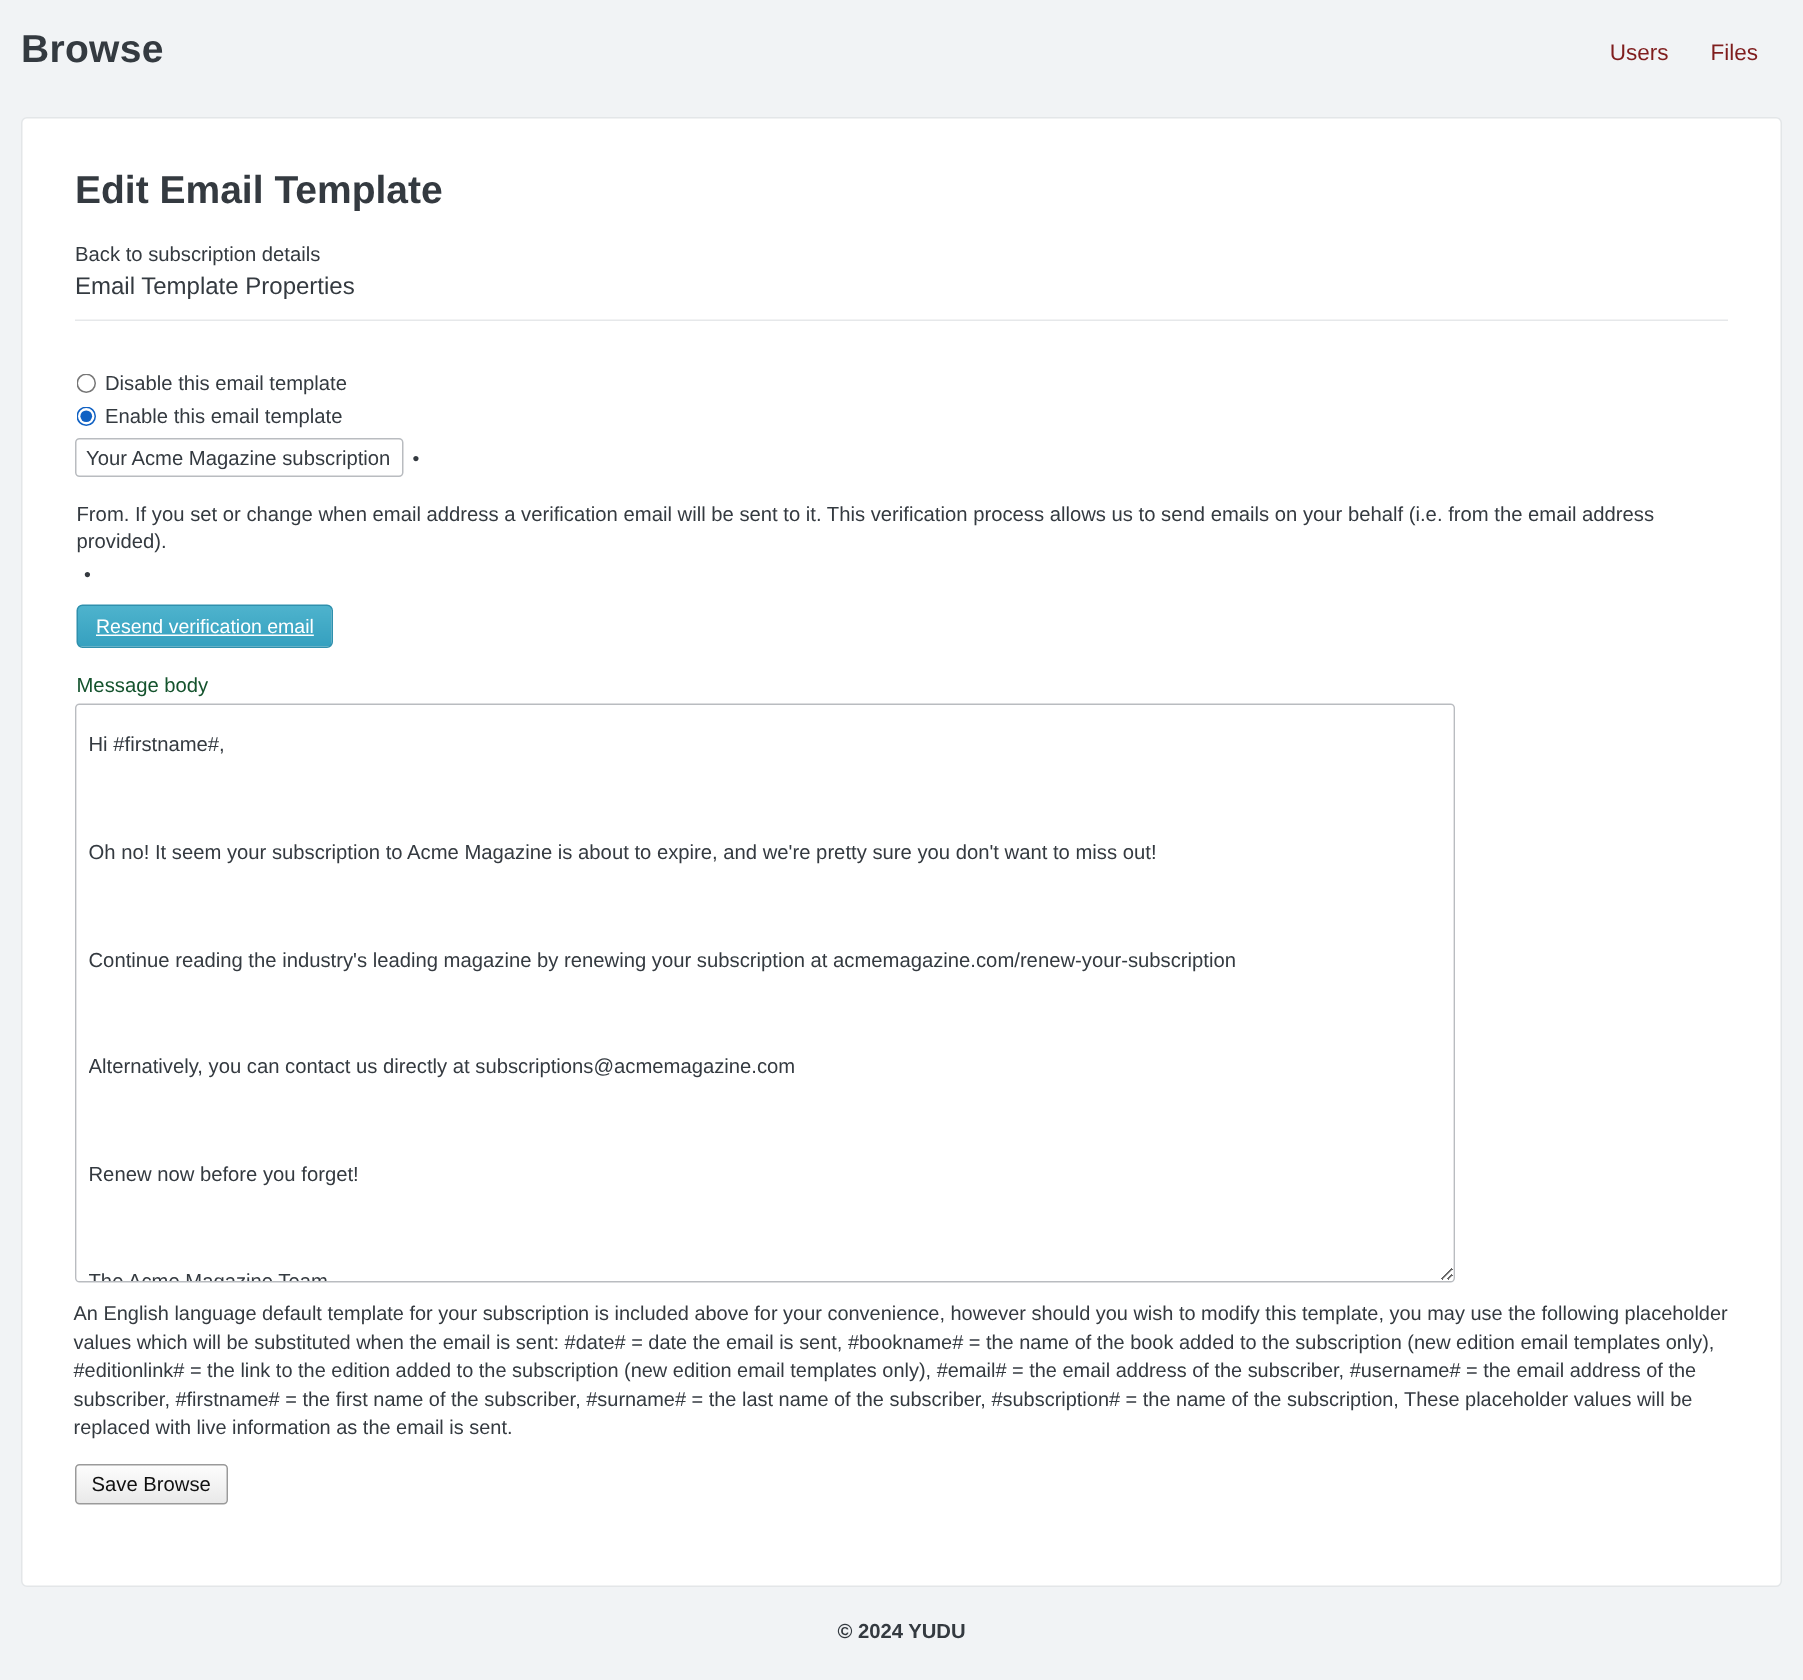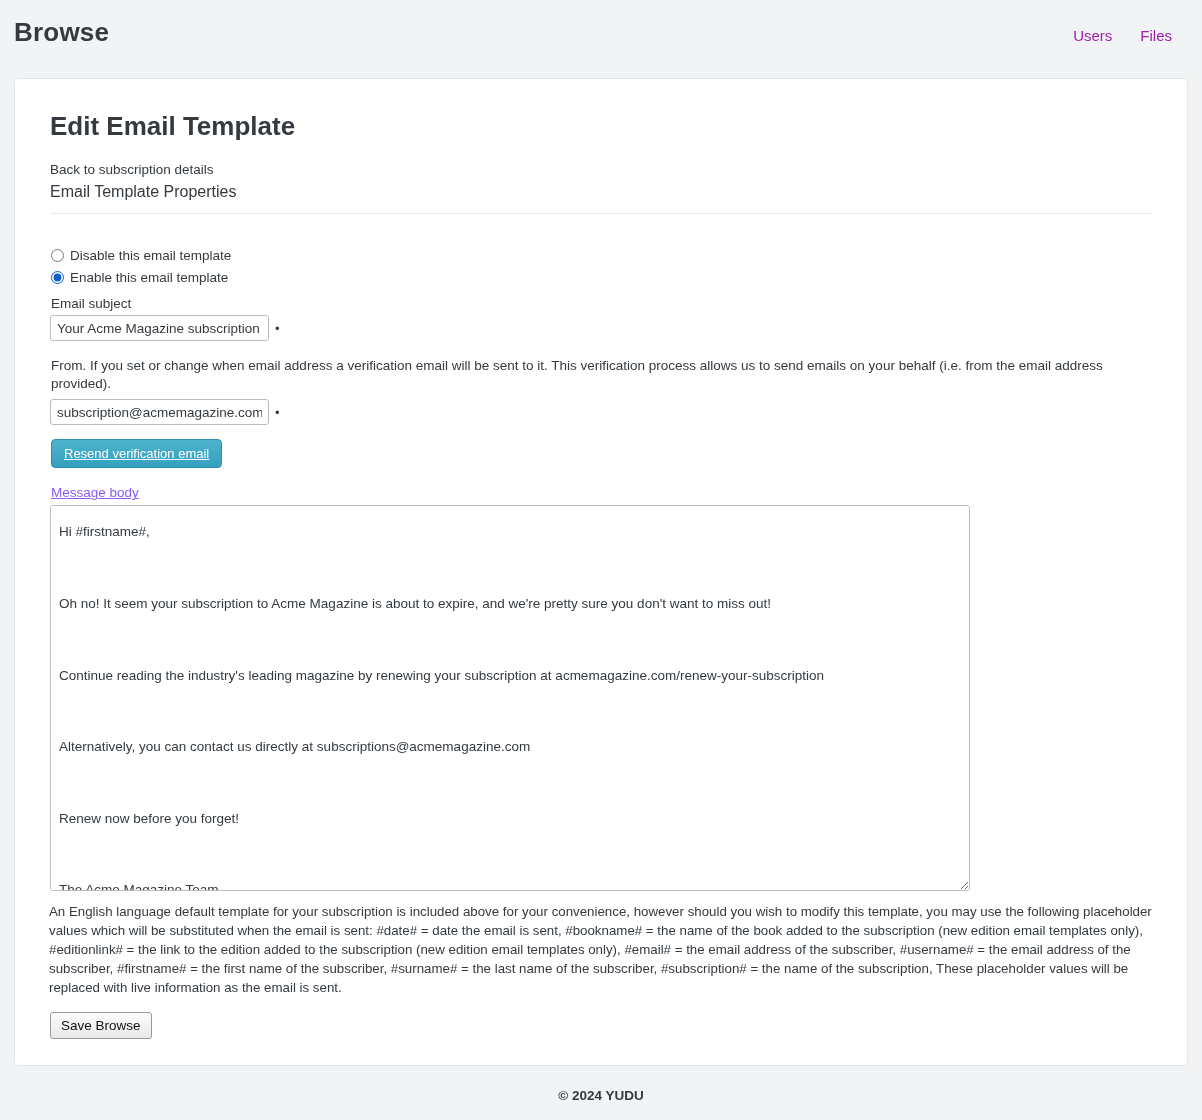--- a/index.html
+++ b/index.html
@@ -28,21 +28,21 @@
     color: #343a40;
     letter-spacing: 0.2px;
   }
   .topnav {
     display: flex;
     align-items: center;
     gap: 0px;
     margin-top: 6px;
   }
   .topnav a {
-    color: #a21caf;
+    color: #7f1d1d;
     text-decoration: none;
     font-size: 15px;
     padding: 8px 14px;
   }
 
   .card {
     background: #ffffff;
     border: 1px solid #e3e6e8;
     border-radius: 4px;
     margin: 14px 14px 0 14px;
@@ -131,23 +131,22 @@
     border-radius: 4px;
     color: #ffffff;
     font-size: 13px;
     font-family: "Liberation Sans", sans-serif;
     padding: 6px 12px;
     cursor: pointer;
     text-decoration: underline;
   }
   .msg-label {
     font-size: 13.5px;
-    color: #8b5cf6;
+    color: #14532d;
     margin: 17px 0 5px 1px;
-    text-decoration: underline;
   }
   textarea.body-area {
     display: block;
     width: 920px;
     height: 386px;
     border: 1px solid #b9bcc0;
     border-radius: 3px;
     padding: 8px 8px;
     font-size: 13.5px;
     line-height: 2.65;
@@ -204,29 +203,27 @@
     <div class="radio-row">
       <input type="radio" name="template-state" style="">
       <label>Disable this email template</label>
     </div>
 
     <div class="radio-row">
       <input type="radio" name="template-state" checked="" style="">
       <label>Enable this email template</label>
     </div>
 
-    <div class="field-label">Email subject</div>
     <div class="input-line">
       <input class="text-input" type="text" value="Your Acme Magazine subscription is" style="">
       <span class="req-dot">•</span>
     </div>
 
     <div class="help-text">From. If you set or change when email address a verification email will be sent to it. This verification process allows us to send emails on your behalf (i.e. from the email address provided).</div>
     <div class="input-line">
-      <input class="text-input wide" type="text" value="subscription@acmemagazine.com" style="">
       <span class="req-dot">•</span>
     </div>
 
     <button class="btn-verify">Resend verification email</button>
 
     <div class="msg-label">Message body</div>
     <textarea class="body-area" placeholder="Message body" style="">Hi #firstname#,
 
 Oh no! It seem your subscription to Acme Magazine is about to expire, and we're pretty sure you don't want to miss out!
 

